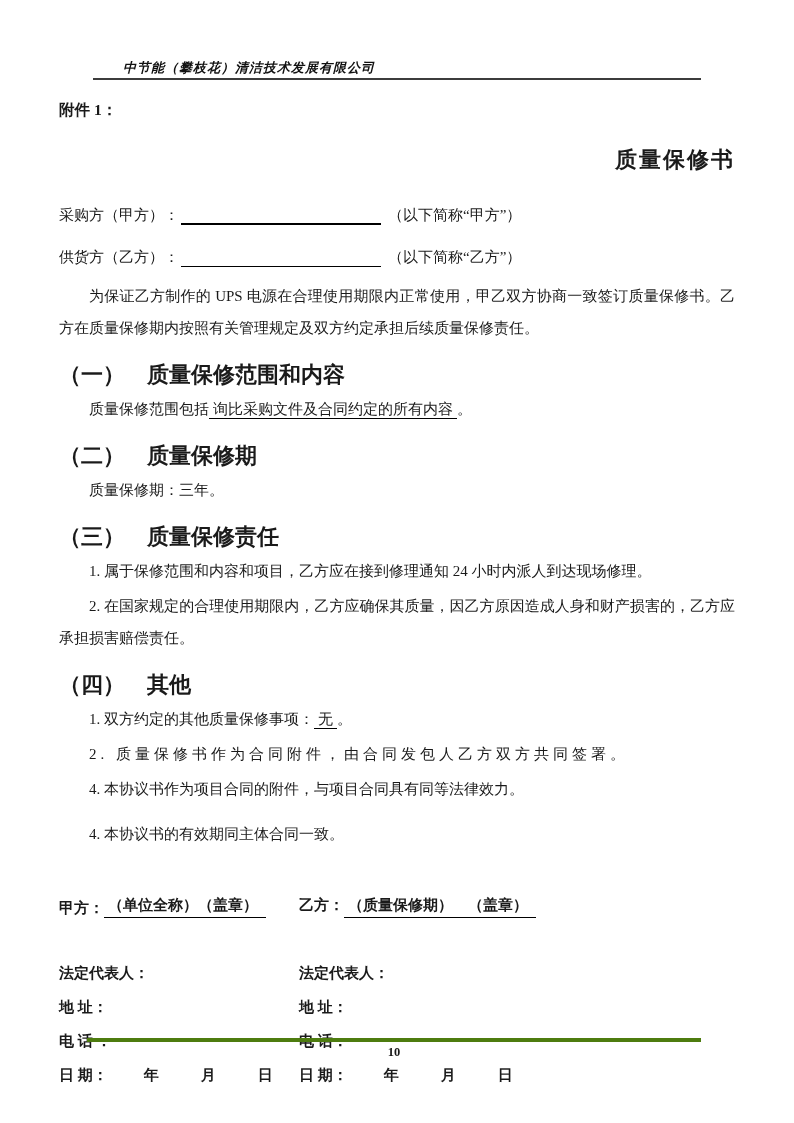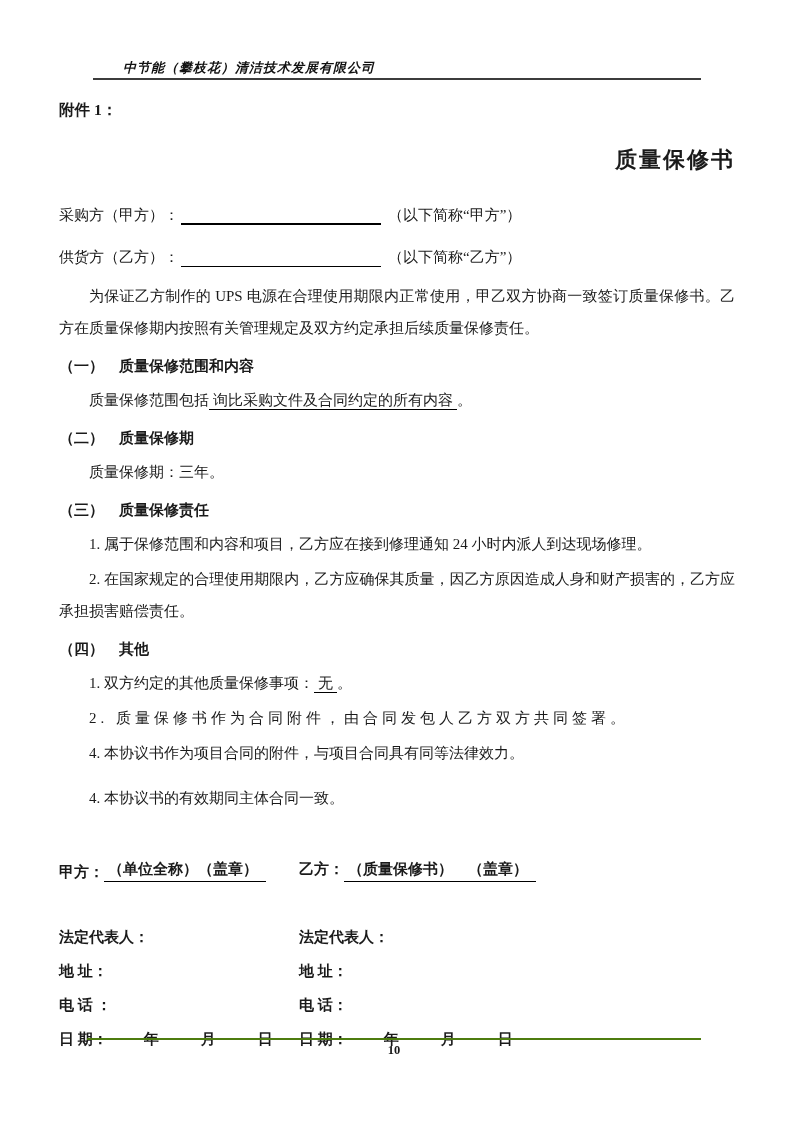--- a/index.html
+++ b/index.html
@@ -69,22 +69,22 @@
   .blank-thin  { border-bottom: 1.2px solid #000; }
   .party-suffix { margin-left: 7px; white-space: nowrap; }
 
   .intro {
     margin: 13px 0 0 0;
     line-height: 32px;
     text-indent: 2em;
     text-align: justify;
   }
   .sec-heading {
-    margin-top: 7px;
-    font-size: 15px;
+    margin-top: 16px;
+    font-size: 22px;
     font-weight: bold;
     line-height: 30px;
   }
   .sec-body, .item {
     margin: 3px 0 0 0;
     line-height: 32px;
     text-indent: 2em;
     text-align: justify;
   }
   .underlined {
@@ -118,21 +118,21 @@
   .date-part-year  { margin-left: 36px; }
   .date-part-month { margin-left: 42px; }
   .date-part-day   { margin-left: 42px; }
 
   
   .footer {
     position: absolute;
     left: 87px;
     right: 93px;
     top: 1038px;
-    border-top: 2px solid #4d7c0f;
+    border-top: 4px solid #4d7c0f;
     text-align: center;
   }
   .page-number {
     display: inline-block;
     margin-top: 3px;
     font-size: 12.5px;
     font-weight: bold;
   }
 </style>
 </head>
@@ -180,21 +180,21 @@
     <p class="item">4. 本协议书作为项目合同的附件，与项目合同具有同等法律效力。</p>
     <p class="item gap-top">4. 本协议书的有效期同主体合同一致。</p>
 
     <div class="sig-row">
       <div class="sig-col-a">
         <span>甲方：</span>
         <span class="sig-value">（单位全称）（盖章）</span>
       </div>
       <div class="sig-col-b">
         <span>乙方：</span>
-        <span class="sig-value">（质量保修书）　（盖章）</span>
+        <span class="sig-value">（质量保修期）　（盖章）</span>
       </div>
     </div>
 
     <div class="legal-block">
       <div class="legal-col">
         <div class="legal-row">法定代表人：</div>
         <div class="legal-row">地 址：</div>
         <div class="legal-row">电 话 ：</div>
         <div class="legal-row">
           <span>日 期：</span>

